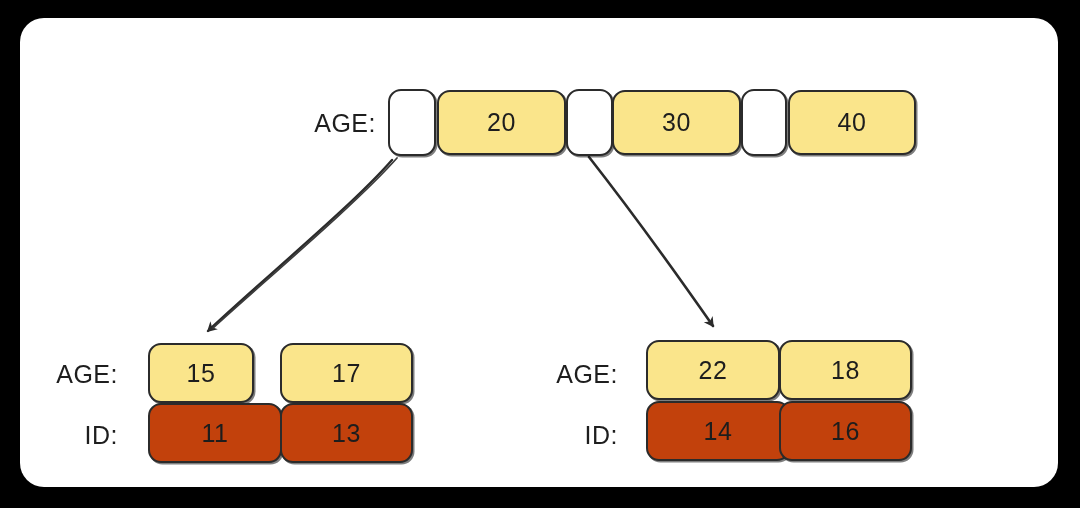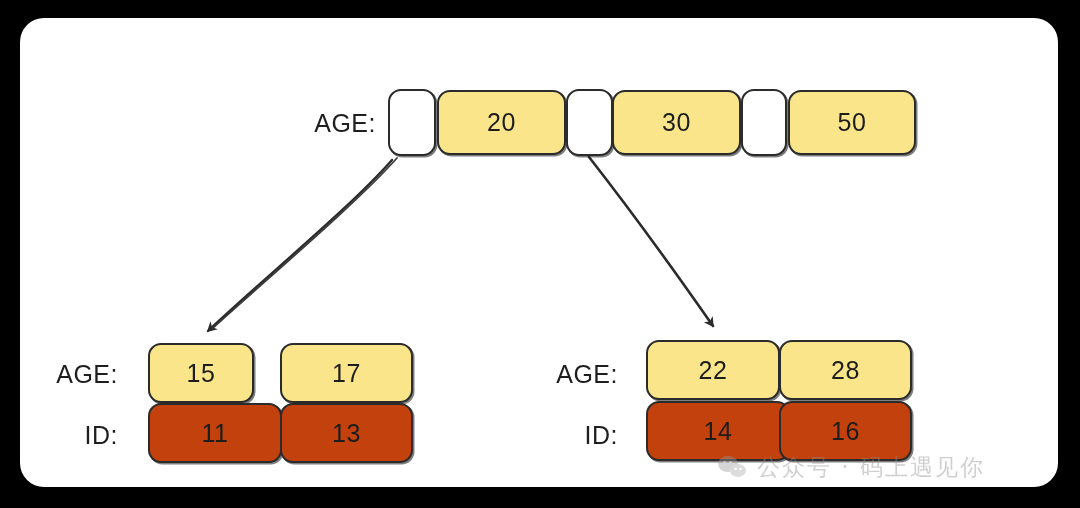--- a/index.html
+++ b/index.html
@@ -132,42 +132,31 @@
   <div class="cell empty" style="left:388px; top:89px; width:48px; height:67px;"></div>
 
   <div class="cell yellow" style="left:437px; top:90px; width:129px; height:65px;">20</div>
 
   <div class="cell empty" style="left:566px; top:89px; width:47px; height:67px;"></div>
 
   <div class="cell yellow" style="left:612px; top:90px; width:129px; height:65px;">30</div>
 
   <div class="cell empty" style="left:741px; top:89px; width:46px; height:67px;"></div>
 
-  <div class="cell yellow" style="left:788px; top:90px; width:128px; height:65px;">50</div>
+  <div class="cell yellow" style="left:788px; top:90px; width:128px; height:65px;">40</div>
 
   <div class="row-label" style="left:28px; top:360px; width:90px;">AGE:</div>
   <div class="row-label" style="left:28px; top:421px; width:90px;">ID:</div>
 
   <div class="cell yellow" style="left:148px; top:343px; width:106px; height:60px;">15</div>
   <div class="cell yellow" style="left:280px; top:343px; width:133px; height:60px;">17</div>
   <div class="cell green" style="left:148px; top:403px; width:134px; height:60px;">11</div>
   <div class="cell green" style="left:280px; top:403px; width:133px; height:60px;">13</div>
 
   <div class="row-label" style="left:528px; top:360px; width:90px;">AGE:</div>
   <div class="row-label" style="left:528px; top:421px; width:90px;">ID:</div>
 
   <div class="cell yellow" style="left:646px; top:340px; width:134px; height:60px;">22</div>
-  <div class="cell yellow" style="left:779px; top:340px; width:133px; height:60px;">28</div>
+  <div class="cell yellow" style="left:779px; top:340px; width:133px; height:60px;">18</div>
   <div class="cell green" style="left:646px; top:401px; width:144px; height:60px;">14</div>
   <div class="cell green" style="left:779px; top:401px; width:133px; height:60px;">16</div>
 
-  <div id="watermark">
-    <span class="wechat-mark">
-      <span class="bub b1"></span>
-      <span class="bub b2"></span>
-      <span class="dot d1"></span>
-      <span class="dot d2"></span>
-      <span class="dot d3"></span>
-      <span class="dot d4"></span>
-    </span>
-    <span class="wm-text">公众号 · 码上遇见你</span>
-  </div>
 </div>
 
 </body></html>

